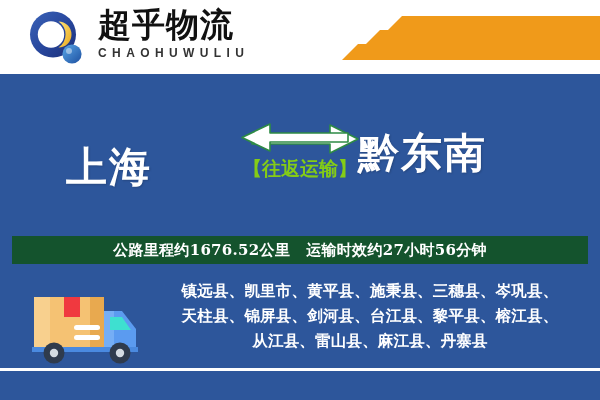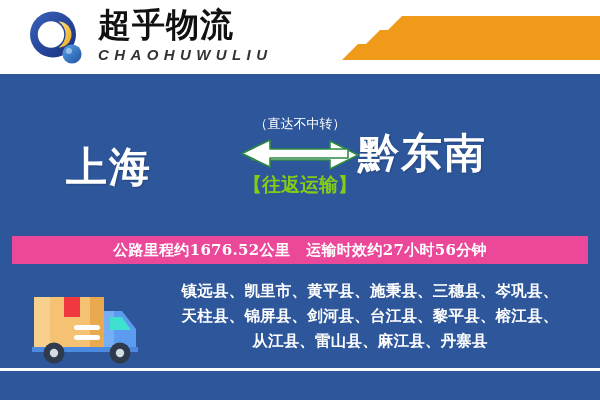--- a/index.html
+++ b/index.html
@@ -41,27 +41,26 @@
     font-family: "DejaVu Sans", sans-serif;
     font-size: 33px;
     font-weight: bold;
     color: #111111;
     letter-spacing: 1px;
     line-height: 38px;
     white-space: nowrap;
   }
   .logo-en {
     font-family: "Liberation Sans", sans-serif;
-    font-size: 15px;
+    font-size: 12px;
     font-weight: bold;
     color: #333333;
     letter-spacing: 5.4px;
     margin-top: 2px;
     white-space: nowrap;
-    font-style: italic;
   }
   .stripes {
     position: absolute;
     right: 0; top: 6px;
     width: 260px; height: 62px;
   }
 
   
   .blue-panel {
     position: absolute;
@@ -109,21 +108,21 @@
     color: #84cc16;
     white-space: nowrap;
     line-height: 16px;
   }
 
   
   .info-bar {
     position: absolute;
     left: 12px; top: 236px;
     width: 576px; height: 28px;
-    background: #ec4899;
+    background: #14532d;
     display: flex;
     align-items: center;
     justify-content: center;
   }
   .info-text {
     font-family: "DejaVu Serif", serif;
     font-size: 15px;
     font-weight: bold;
     color: #ffffff;
     white-space: nowrap;
@@ -209,21 +208,20 @@
     </div>
   </div>
 
   <div class="blue-panel"></div>
 
   <div class="route-row">
 
     <div class="city city-origin">上海</div>
 
     <div class="mid-block">
-      <div class="mid-note">（直达不中转）</div>
 
       <div class="arrows">
         <svg viewBox="0 0 124 34" width="124" height="34">
 
           <path d="M14,12 L92,12 L92,3 L120,17 L92,31 L92,22 L14,22 Z" fill="#ffffff" stroke="#2e8b45" stroke-width="1.6" stroke-linejoin="round"></path>
 
           <path d="M110,20 L32,20 L32,29 L4,15.5 L32,2 L32,11 L110,11 Z" fill="#ffffff" stroke="#2e8b45" stroke-width="1.6" stroke-linejoin="round"></path>
         </svg>
       </div>
 

